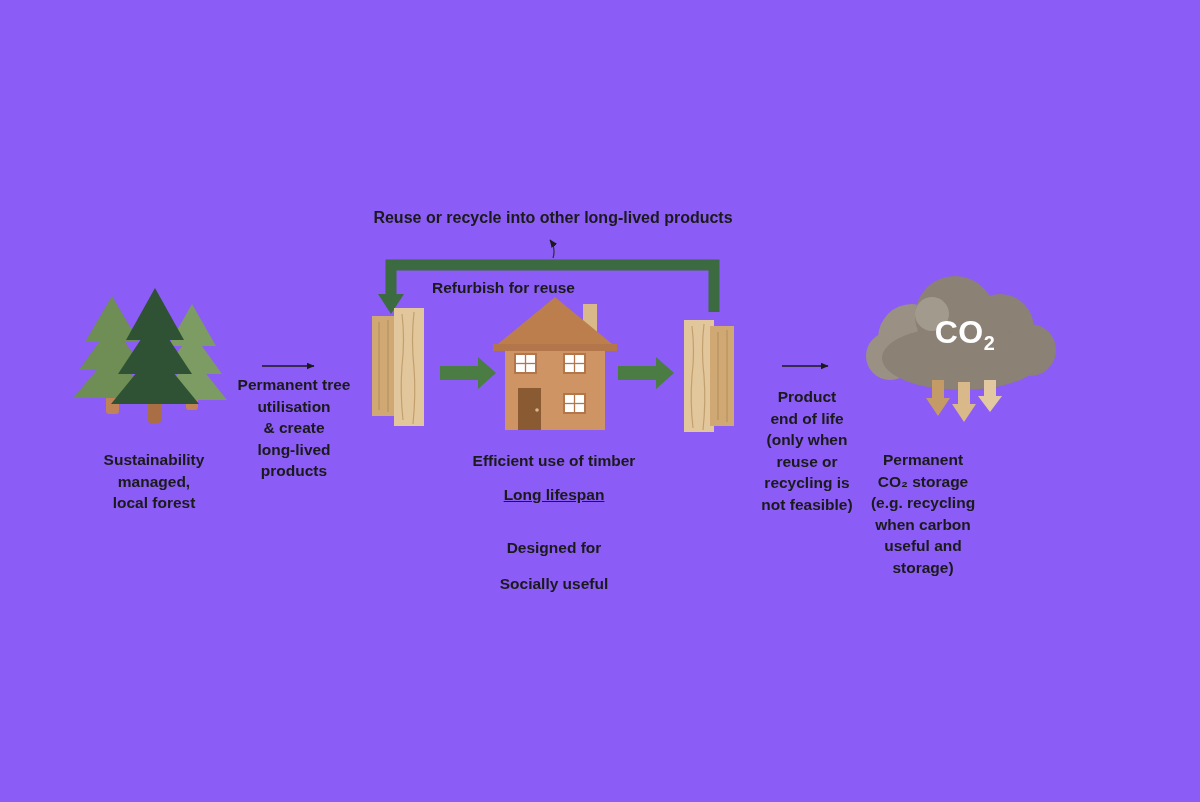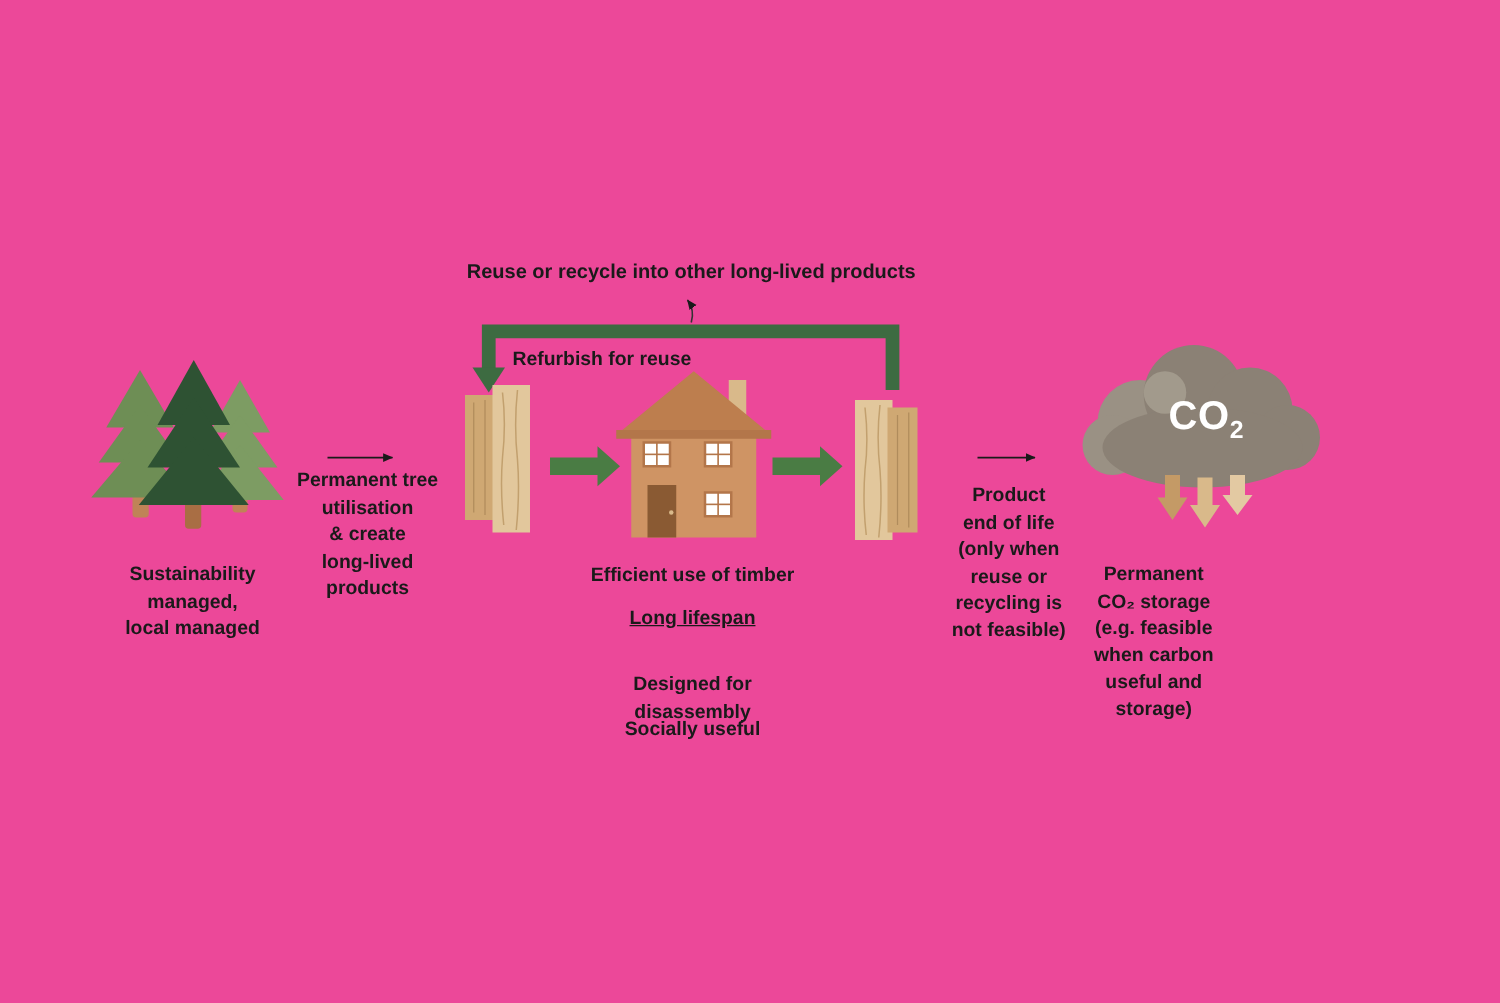--- a/index.html
+++ b/index.html
@@ -1,35 +1,35 @@
 <!DOCTYPE html>
 <html><head>
 <meta charset="utf-8">
 <style>
   html,body { margin:0; padding:0; background:#ffffff; }
   .canvas {
     position: relative;
     width: 1200px;
     height: 802px;
-    background: #ec4899;
+    background: #8b5cf6;
     font-family: "Liberation Sans", sans-serif;
     overflow: hidden;
   }
   .canvas svg { position:absolute; left:0; top:0; }
   .lbl {
     position:absolute;
     font-weight: bold;
     font-size: 15.5px;
     line-height: 21.5px;
     color: #1a1a1a;
     text-align: center;
   }
   .lbl.single { white-space: nowrap; }
   .top-loop   { left:303px; top:207px; width:500px; font-size:16px; }
-  .refurbish  { left:410px; top:277px; text-align:right; }
+  .refurbish  { left:432px; top:277px; text-align:right; }
   .forest-lbl { left:54px;  top:449px; width:200px; }
   .maximise-lbl { left:214px; top:374px; width:160px; }
   .center-1 { left:424px; top:450px; width:260px; }
   .center-2 { left:424px; top:484px; width:260px;text-decoration:underline; }
   .center-3 { left:424px; top:518px; width:260px;margin-top:19px; }
   .center-4 { left:424px; top:573px; width:260px; }
   .eol-lbl   { left:727px; top:386px; width:160px;text-align:center; }
   .storage-lbl { left:833px; top:449px; width:180px; }
   .co2-lbl {
     left:900px; top:322px; width:130px;
@@ -140,52 +140,51 @@
     </g>
   </svg>
 
   <div class="lbl top-loop single">Reuse or recycle into other long-lived products</div>
 
   <div class="lbl refurbish single">Refurbish for reuse</div>
 
   <div class="lbl forest-lbl">
     <div>Sustainability</div>
     <div>managed,</div>
-    <div>local managed</div>
+    <div>local forest</div>
   </div>
 
   <div class="lbl maximise-lbl">
     <div>Permanent tree</div>
     <div>utilisation</div>
     <div>&amp; create</div>
     <div>long-lived</div>
     <div>products</div>
   </div>
 
   <div class="lbl center-1">Efficient use of timber</div>
   <div class="lbl center-2">Long lifespan</div>
   <div class="lbl center-3">
     <div>Designed for</div>
-    <div>disassembly</div>
   </div>
   <div class="lbl center-4">Socially useful</div>
 
   <div class="lbl eol-lbl">
     <div>Product</div>
     <div>end of life</div>
     <div>(only when</div>
     <div>reuse or</div>
     <div>recycling is</div>
     <div>not feasible)</div>
   </div>
 
   <div class="lbl storage-lbl">
     <div>Permanent</div>
     <div>CO₂ storage</div>
-    <div>(e.g. feasible</div>
+    <div>(e.g. recycling</div>
     <div>when carbon</div>
     <div>useful and</div>
     <div>storage)</div>
   </div>
 
   <div class="lbl co2-lbl">
     <span>CO</span><sub>2</sub>
   </div>
 
 </div>

